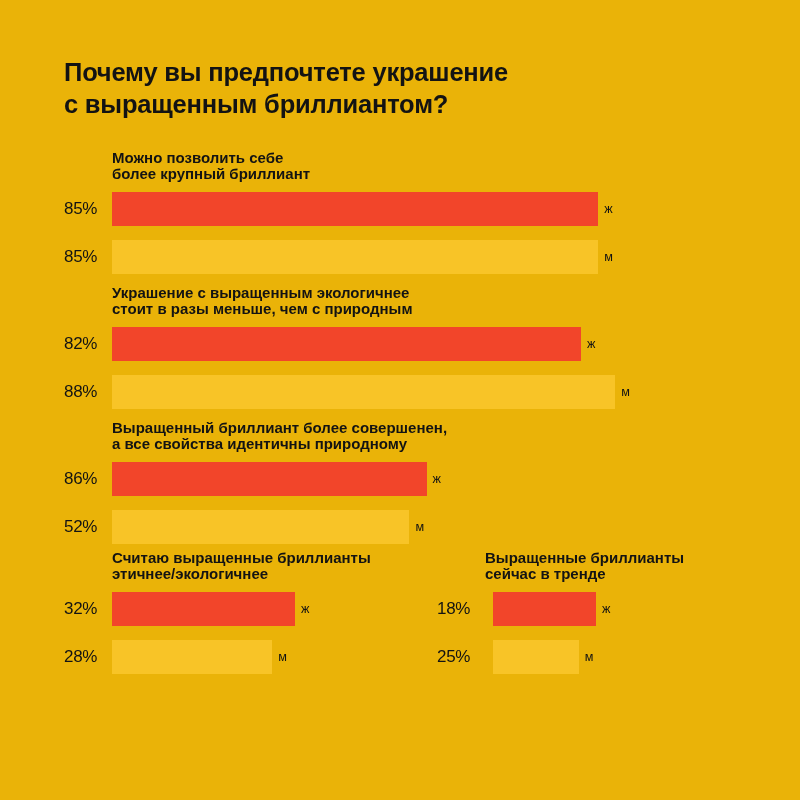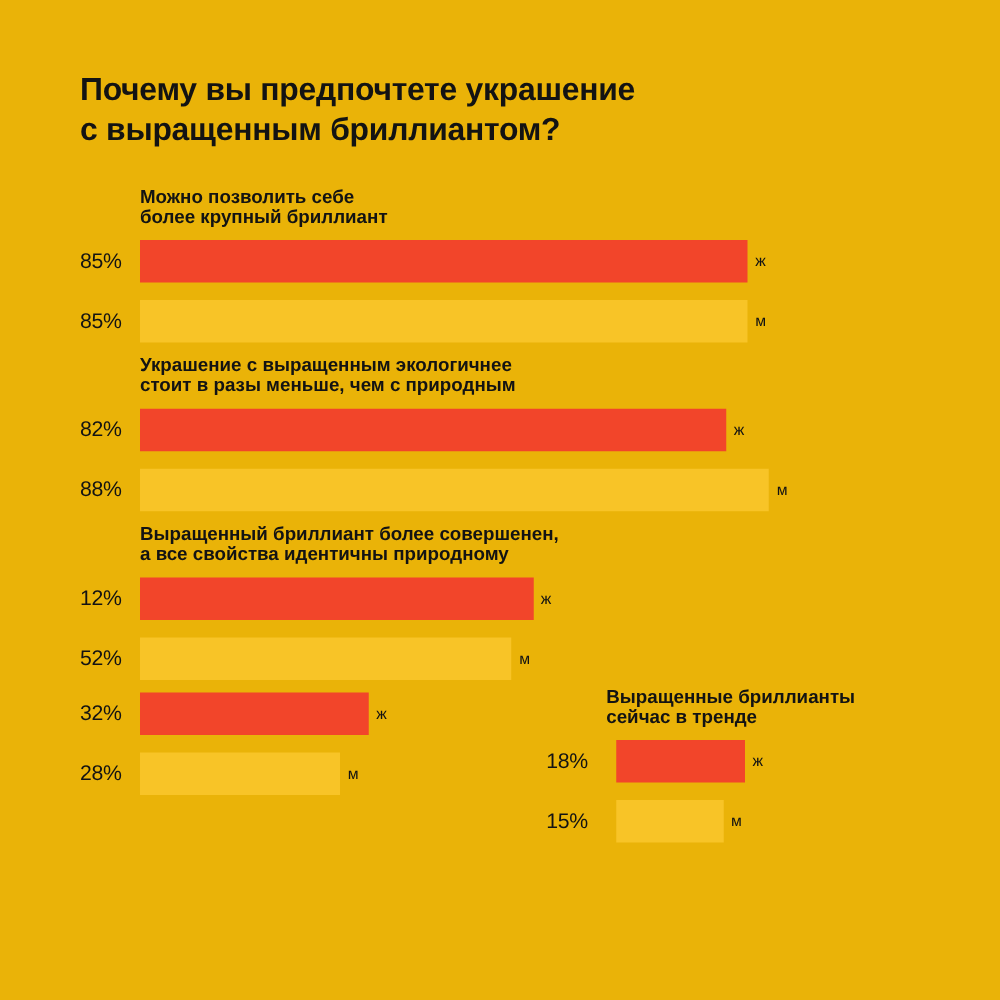--- a/index.html
+++ b/index.html
@@ -136,32 +136,34 @@
       <span class="pct">88%</span>
       <span class="bar m" style="width: 503.36px; background: rgb(248, 196, 39);"></span>
       <span class="series-tag">м</span>
     </div>
   </div>
 
   <div class="group" id="group-2">
     <div class="group-label">Выращенный бриллиант более совершенен,
 а все свойства идентичны природному</div>
     <div class="bar-row">
-      <span class="pct">12%</span>
+      <span class="pct">86%</span>
       <span class="bar f" style="width: 314.6px; background: rgb(242, 69, 42);"></span>
       <span class="series-tag">ж</span>
     </div>
     <div class="bar-row">
       <span class="pct">52%</span>
       <span class="bar m" style="width: 297.44px; background: rgb(248, 196, 39);"></span>
       <span class="series-tag">м</span>
     </div>
   </div>
 
   <div class="group" id="group-3">
+    <div class="group-label">Считаю выращенные бриллианты
+этичнее/экологичнее</div>
     <div class="bar-row">
       <span class="pct">32%</span>
       <span class="bar f" style="width: 183.04px; background: rgb(242, 69, 42);"></span>
       <span class="series-tag">ж</span>
     </div>
     <div class="bar-row">
       <span class="pct">28%</span>
       <span class="bar m" style="width: 160.16px; background: rgb(248, 196, 39);"></span>
       <span class="series-tag">м</span>
     </div>
@@ -169,19 +171,19 @@
 
   <div class="group right" id="group-4">
     <div class="group-label">Выращенные бриллианты
 сейчас в тренде</div>
     <div class="bar-row">
       <span class="pct">18%</span>
       <span class="bar f" style="width: 102.96px; background: rgb(242, 69, 42);"></span>
       <span class="series-tag">ж</span>
     </div>
     <div class="bar-row">
-      <span class="pct">15%</span>
+      <span class="pct">25%</span>
       <span class="bar m" style="width: 85.8px; background: rgb(248, 196, 39);"></span>
       <span class="series-tag">м</span>
     </div>
   </div>
 
 </div>
 
 </body></html>

